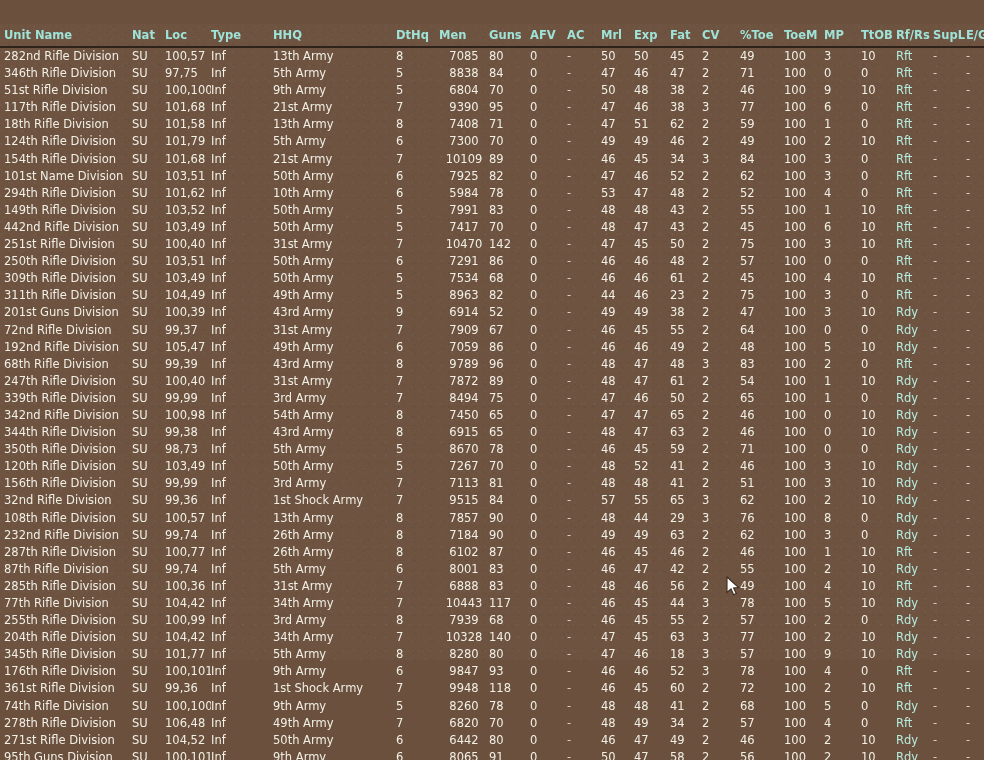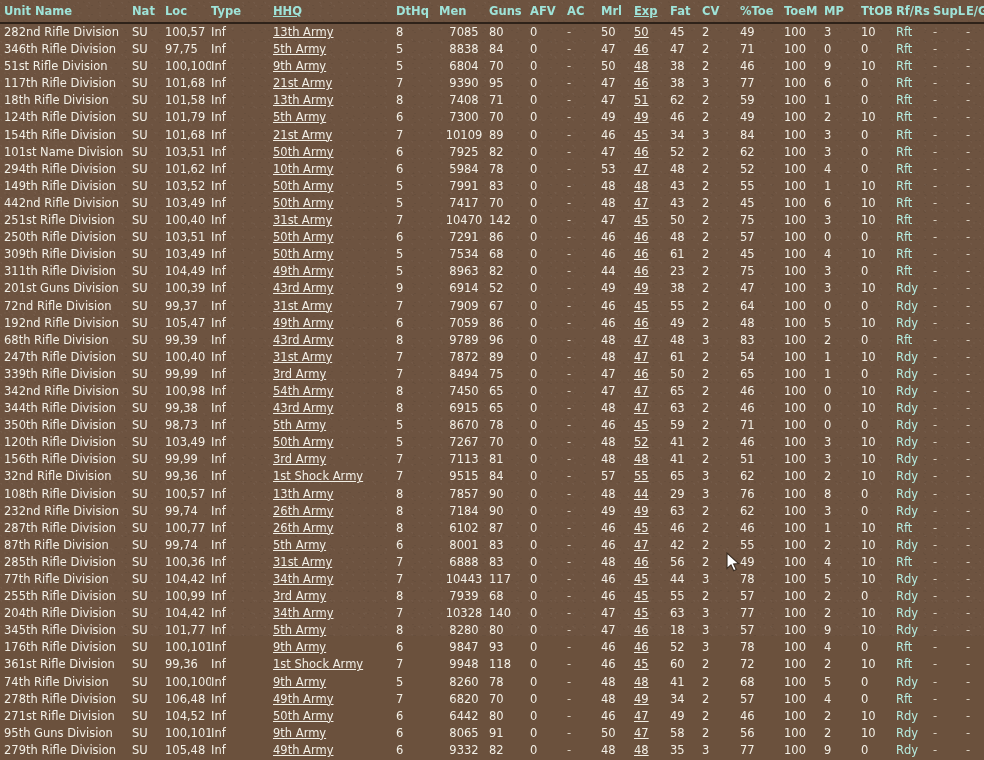--- a/index.html
+++ b/index.html
@@ -21,20 +21,21 @@
     height: 636px;
     background-color: #6d5340;
     background-image:
       radial-gradient(circle at 13% 22%, rgba(255,255,255,0.035) 0 1px, transparent 1px),
       radial-gradient(circle at 42% 61%, rgba(0,0,0,0.05) 0 1px, transparent 1px),
       radial-gradient(circle at 71% 33%, rgba(255,255,255,0.03) 0 1px, transparent 1px),
       radial-gradient(circle at 88% 78%, rgba(0,0,0,0.045) 0 1px, transparent 1px),
       radial-gradient(circle at 27% 88%, rgba(255,255,255,0.025) 0 1px, transparent 1px),
       radial-gradient(circle at 59% 12%, rgba(0,0,0,0.04) 0 1px, transparent 1px);
     background-size: 11px 13px, 17px 9px, 13px 17px, 9px 11px, 19px 15px, 15px 19px;
+    margin-top: 24px;
   }
 
   table.roster {
     border-collapse: collapse;
     border-spacing: 0;
     width: 984px;
     table-layout: fixed;
   }
 
   thead th {
@@ -64,28 +65,28 @@
     overflow: hidden;
   }
   tbody td.status { color: #b6ece0; }
   tbody td.dash { color: #d8cfc0; }
 
   
   .c-name  { width: 128px; padding-left: 4px !important; }
   .c-nat   { width: 33px; }
   .c-loc   { width: 46px; }
   .c-type  { width: 62px; }
-  .c-hhq   { width: 123px; text-decoration: underline; }
+  .c-hhq   { width: 123px; }
   .c-dthq  { width: 43px; }
   .c-men   { width: 50px; text-align: center; }
   .c-guns  { width: 41px; }
   .c-afv   { width: 37px; }
   .c-ac    { width: 34px; }
   .c-mrl   { width: 33px; }
-  .c-exp   { width: 36px; text-decoration: underline; }
+  .c-exp   { width: 36px; }
   .c-fat   { width: 32px; }
   .c-cv    { width: 38px; }
   .c-toe   { width: 44px; }
   .c-toem  { width: 40px; }
   .c-mp    { width: 37px; }
   .c-ttob  { width: 35px; }
   .c-rfrs  { width: 37px; }
   .c-supl  { width: 33px; }
   .c-eg    { width: 32px; }
 

